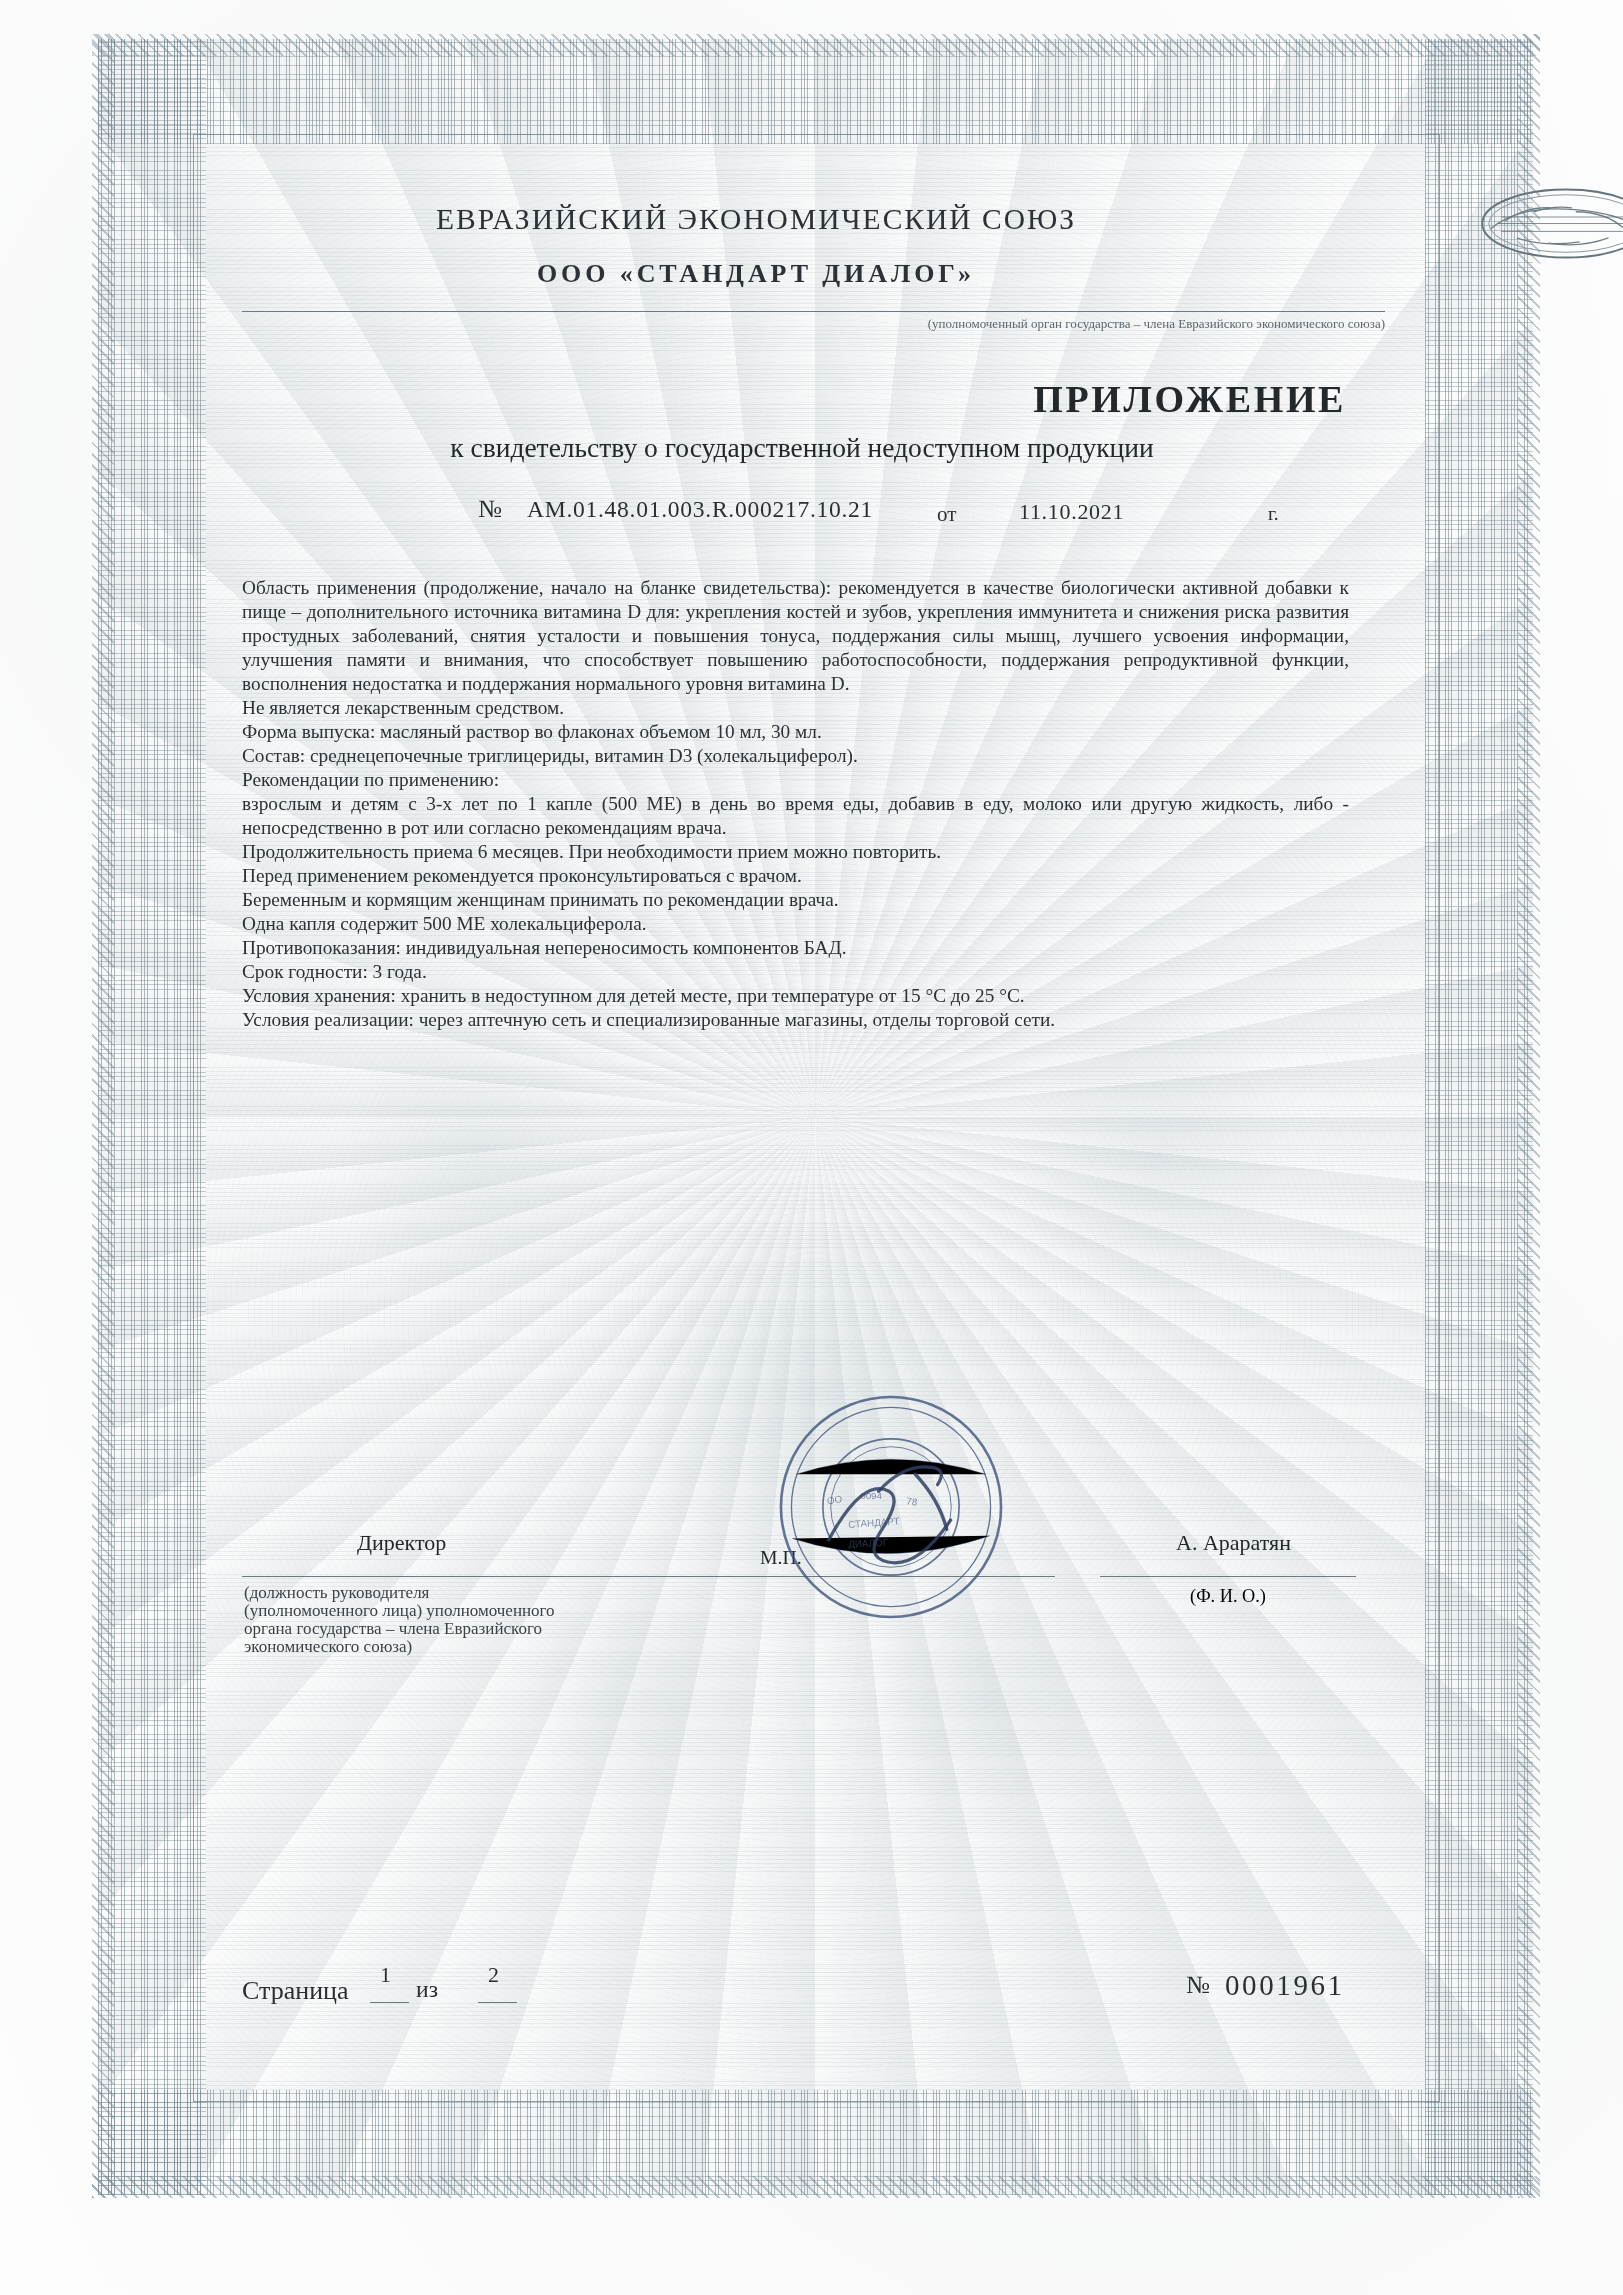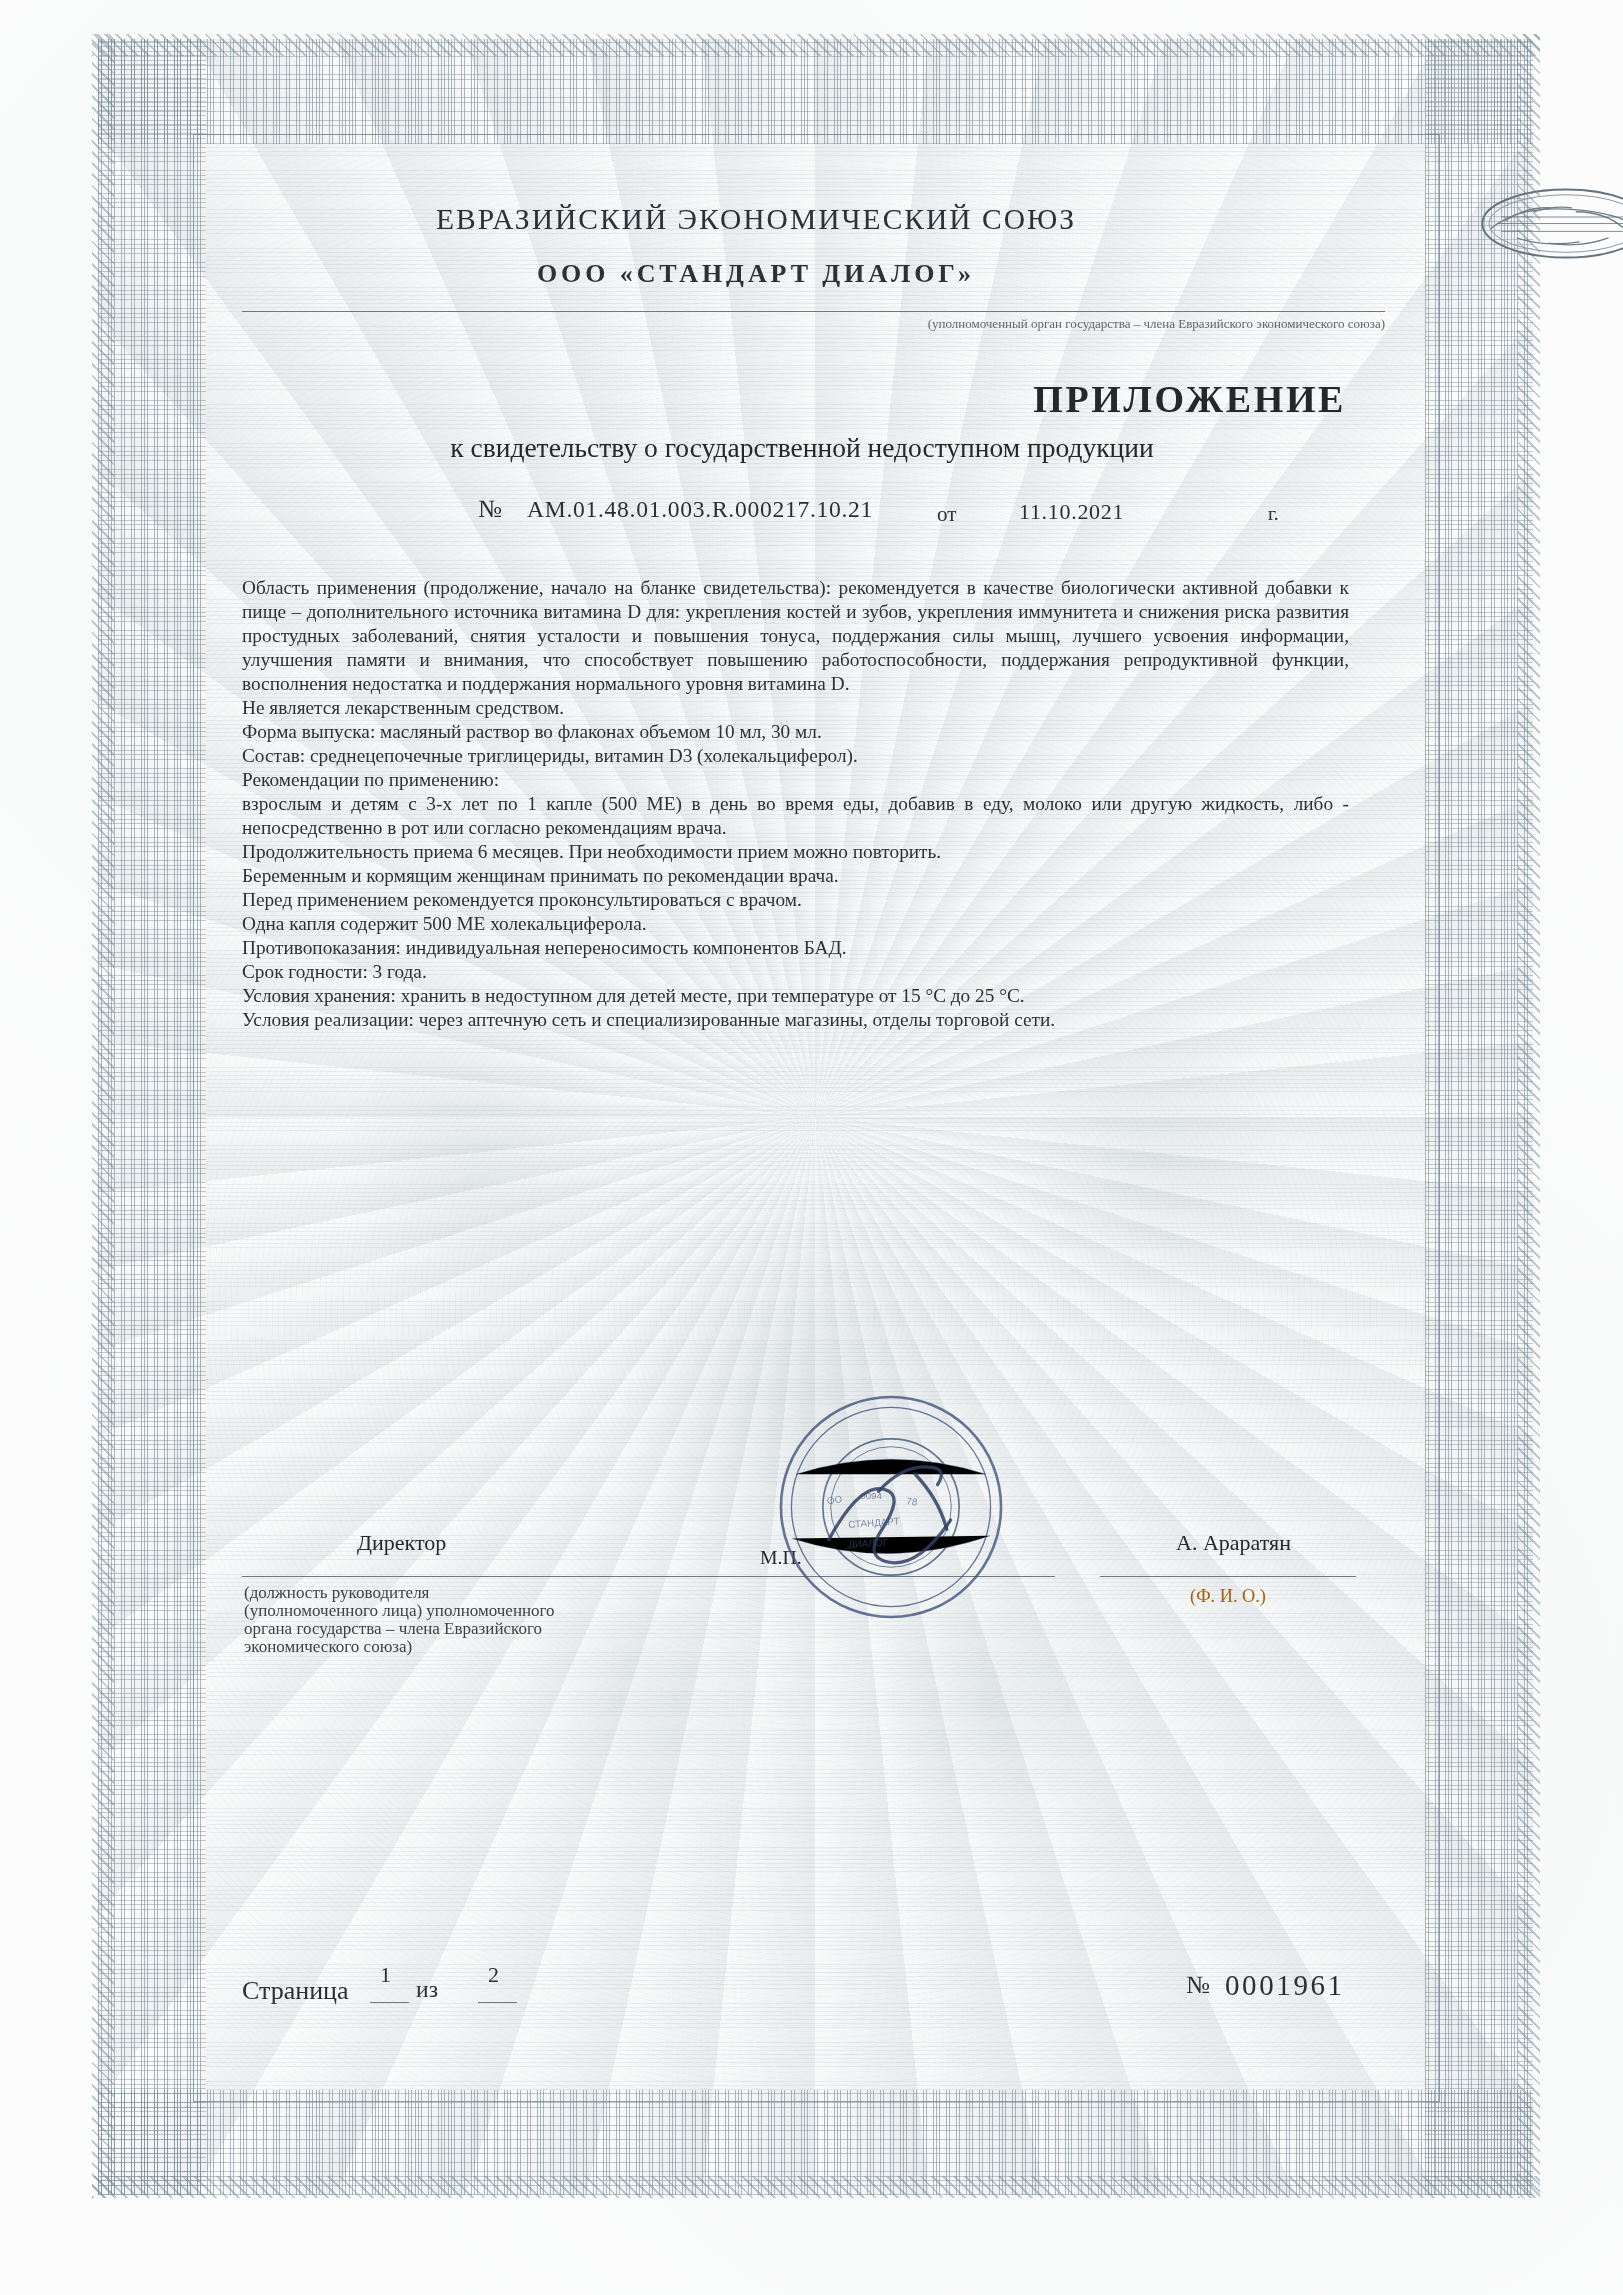--- a/index.html
+++ b/index.html
@@ -243,21 +243,21 @@
     line-height: 18px;
     color: #3b4248;
   }
   .sig-fio {
     position: absolute;
     left: 894px;
     top: 1442px;
     width: 256px;
     text-align: center;
     font-size: 18.3px;
-    color: #a16207;
+    color: #000000;
   }
 
   
   #stamp {
     position: absolute;
     left: 544px;
     top: 1232px;
     width: 282px;
     height: 262px;
     pointer-events: none;
@@ -341,22 +341,22 @@
     </div>
 
     <div id="body-text">
       <p class="p-justify">Область применения (продолжение, начало на бланке свидетельства): рекомендуется в качестве биологически активной добавки к пище – дополнительного источника витамина D для: укрепления костей и зубов, укрепления иммунитета и снижения риска развития простудных заболеваний, снятия усталости и повышения тонуса, поддержания силы мышц, лучшего усвоения информации, улучшения памяти и внимания, что способствует повышению работоспособности, поддержания репродуктивной функции, восполнения недостатка и поддержания нормального уровня витамина D.</p>
       <p>Не является лекарственным средством.</p>
       <p>Форма выпуска: масляный раствор во флаконах объемом 10 мл, 30 мл.</p>
       <p>Состав: среднецепочечные триглицериды, витамин D3 (холекальциферол).</p>
       <p>Рекомендации по применению:</p>
       <p class="p-justify">взрослым и детям с 3-х лет по 1 капле (500 МЕ) в день во время еды, добавив в еду, молоко или другую жидкость, либо - непосредственно в рот или согласно рекомендациям врача.</p>
       <p>Продолжительность приема 6 месяцев. При необходимости прием можно повторить.</p>
+      <p>Перед применением рекомендуется проконсультироваться с врачом.</p>
       <p>Беременным и кормящим женщинам принимать по рекомендации врача.</p>
-      <p>Перед применением рекомендуется проконсультироваться с врачом.</p>
       <p>Одна капля содержит 500 МЕ холекальциферола.</p>
       <p>Противопоказания: индивидуальная непереносимость компонентов БАД.</p>
       <p>Срок годности: 3 года.</p>
       <p>Условия хранения: хранить в недоступном для детей месте, при температуре от 15 °С до 25 °С.</p>
       <p class="p-justify">Условия реализации: через аптечную сеть и специализированные магазины, отделы торговой сети.</p>
     </div>
 
     <div class="sig-title">Директор</div>
     <div class="sig-mp">М.П.</div>
     <div class="sig-name">А. Араратян</div>

